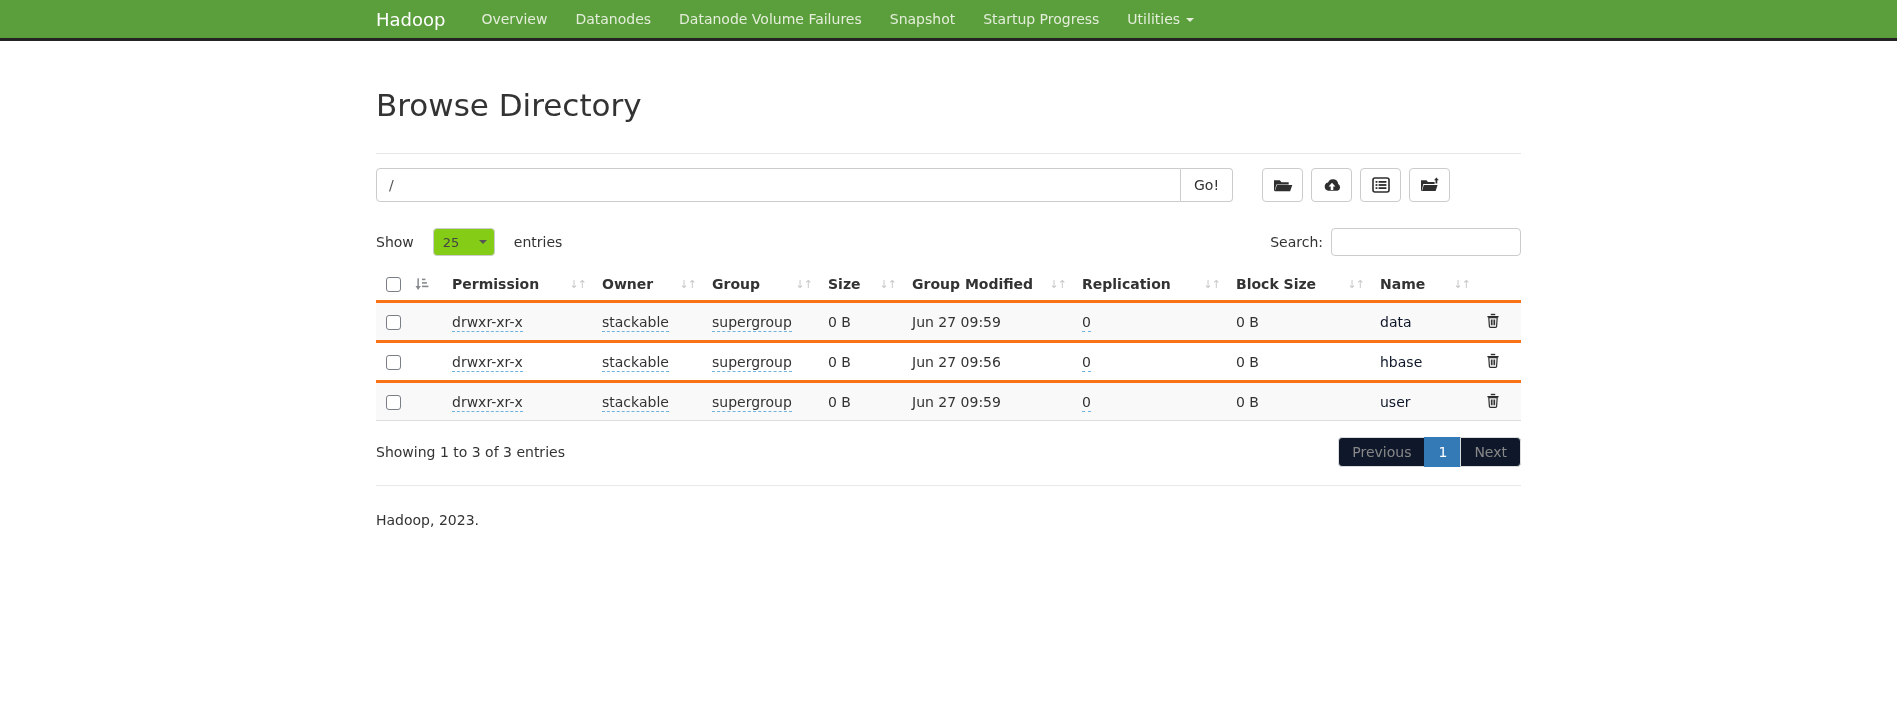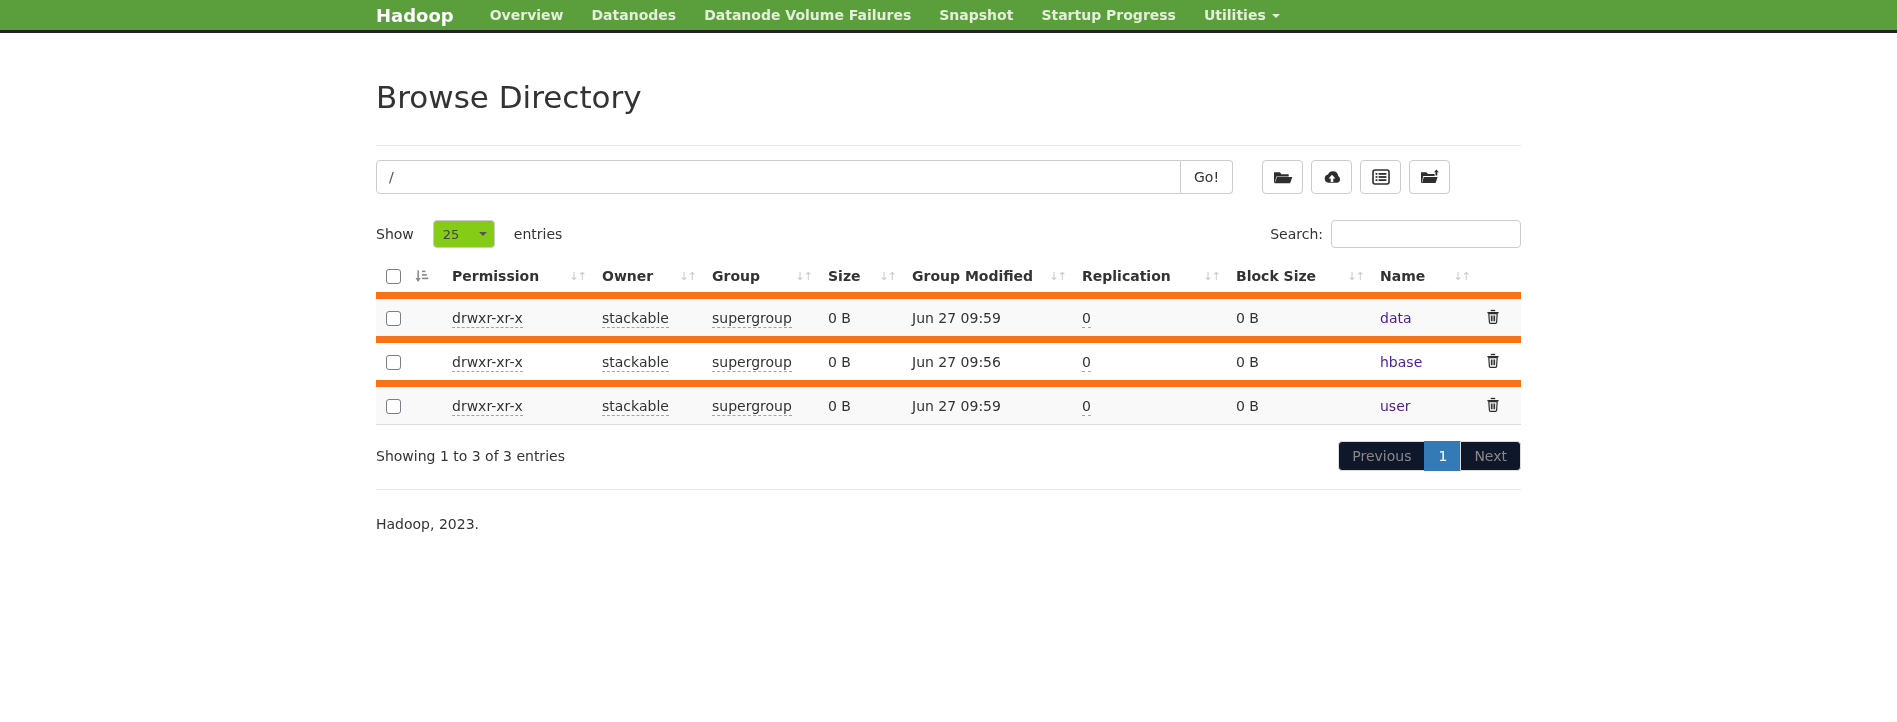--- a/index.html
+++ b/index.html
@@ -5,22 +5,22 @@
   * { box-sizing: border-box; }
   html,body { margin:0; padding:0; }
   body {
     width:1897px; height:722px; overflow:hidden; position:relative;
     background:#ffffff; color:#333;
     font-family:"DejaVu Sans","Liberation Sans",sans-serif; font-size:14px;
   }
 
   
   .navbar {
-    height:33px; background:#5b9e3c; border-bottom:3px solid #242424;
-    display:flex; align-items:stretch;font-weight:bold;
+    height:41px; background:#5b9e3c; border-bottom:3px solid #242424;
+    display:flex; align-items:stretch;
   }
   .nav-inner {
     width:1175px; margin:0 auto; padding:0 15px;
     display:flex; align-items:center;
   }
   .brand { color:#ffffff; font-size:18px; text-decoration:none; margin-right:22px; cursor:pointer; }
   .nav-links { display:flex; align-items:center; }
   .nav-link {
     color:#e4eedb; font-size:14px; text-decoration:none;
     padding:0 14px; cursor:pointer; white-space:nowrap;
@@ -76,36 +76,36 @@
   }
 
   
   table { width:100%; border-collapse:collapse; table-layout:fixed; }
   thead th {
     text-align:left; font-weight:bold; font-size:14px; color:#333;
     padding:8px 10px; border-bottom:1px solid #ddd; position:relative; cursor:pointer;
     vertical-align:middle; white-space:nowrap;
   }
   tbody td {
-    padding:10px 10px 9px; border-top:7px solid #f97316; font-size:14px; color:#333;
+    padding:10px 10px 9px; border-top:3px solid #f97316; font-size:14px; color:#333;
     white-space:nowrap; overflow:hidden;
   }
   tbody tr:last-child td { border-bottom:1px solid #ddd; }
   tbody tr:nth-child(odd) { background:#f9f9f9; }
   .sort-icon { position:absolute; right:6px; top:50%; transform:translateY(-50%);
     color:#c8c8c8; font-size:11px; letter-spacing:-1px; font-weight:normal; }
   .sort-icon::after { content:"↓↑"; }
   input[type="checkbox"] {
     appearance:none; -webkit-appearance:none; width:15px; height:15px; margin:0;
     border:1.5px solid #7a7f87; border-radius:3px; background:#fff; cursor:pointer;
     vertical-align:middle;
   }
   .check-th { display:flex; align-items:center; gap:13px; }
   .editable { border-bottom:1px dashed #6db3de; padding-bottom:1px; cursor:pointer; }
-  .name-link { color:#4c1d95; text-decoration:none; cursor:pointer; }
+  .name-link { color:#0f172a; text-decoration:none; cursor:pointer; }
   .trash-btn { background:none; border:none; padding:0; cursor:pointer; display:inline-flex; }
 
   
   .table-footer { display:flex; justify-content:space-between; align-items:center; margin-top:16px; }
   .dt-info { font-size:14px; color:#333; }
   .pagination { display:flex; list-style:none; margin:0; padding:0; }
   .pagination li a {
     display:block; padding:6px 13px; font-size:14px; text-decoration:none;
     border:1px solid #ddd; background:#0f172a; color:#888; margin-left:-1px; cursor:pointer;
   }

